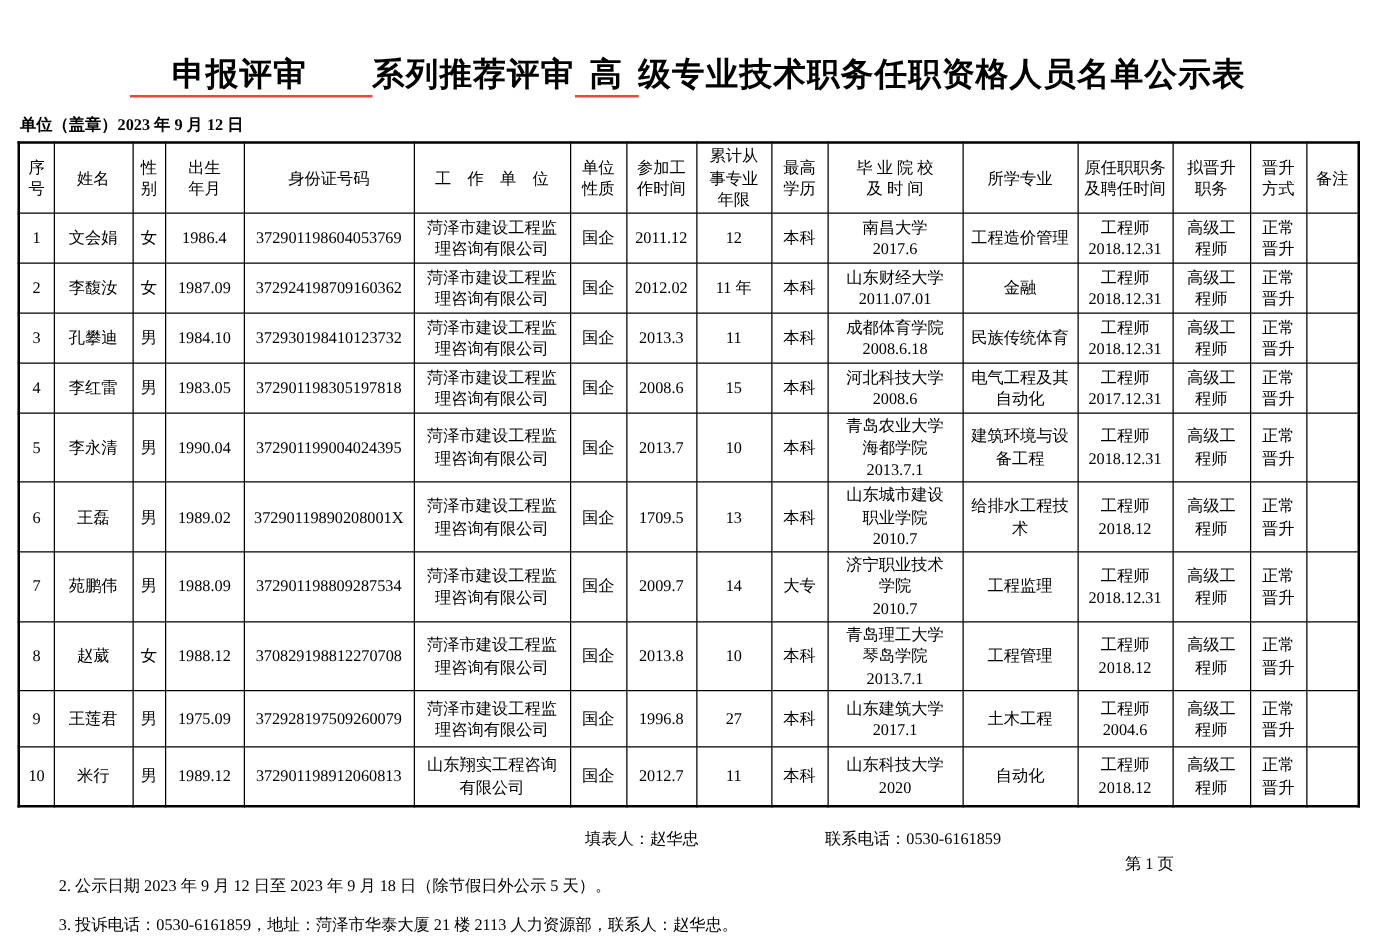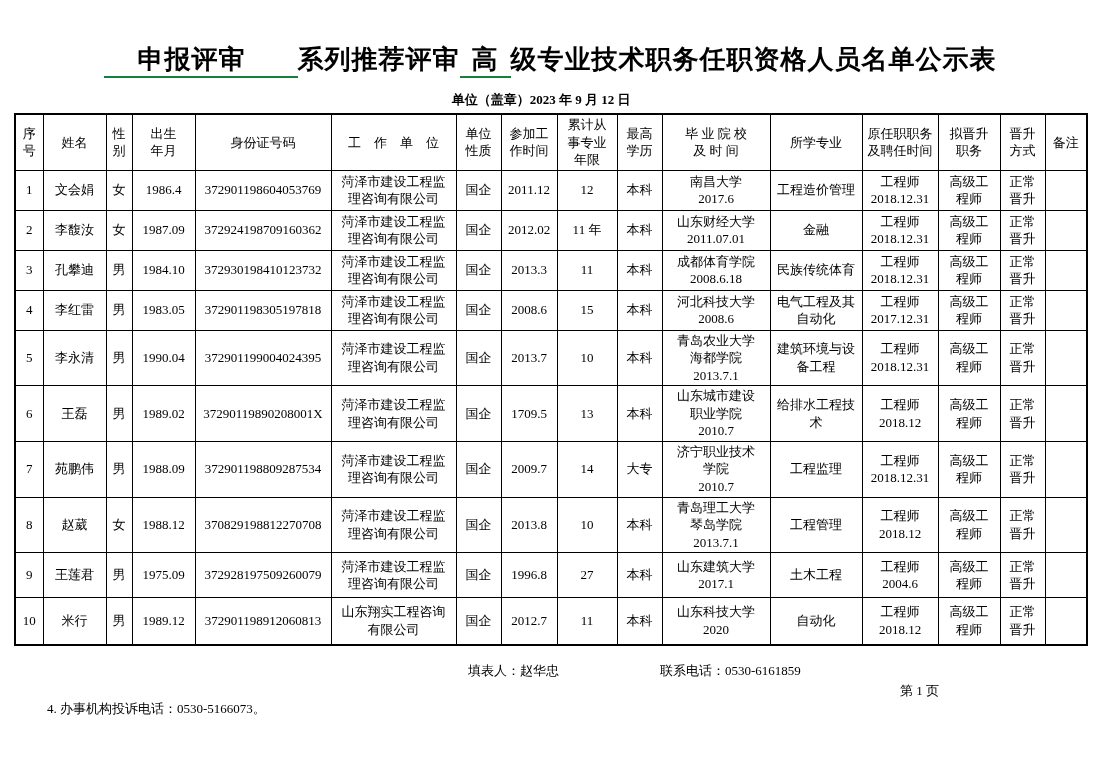--- a/index.html
+++ b/index.html
@@ -15,28 +15,28 @@
 
   
   .title {
     text-align: center;
     font-family: "Liberation Sans", sans-serif;
     font-weight: bold;
     font-size: 26px;
     letter-spacing: 1px;
     white-space: nowrap;
   }
-  .title .u { border-bottom: 2px solid #15803d; padding: 0 4px 2px 4px; }
+  .title .u { border-bottom: 2px solid #ef4444; padding: 0 4px 2px 4px; }
   .title .u.wide-l { padding-left: 34px; padding-right: 52px; }
   .title .u.narrow { padding-left: 12px; padding-right: 12px; }
 
   
   .meta {
-    display: flex; justify-content: center;
-    padding: 14px 18px 4px 0;
+    display: flex; justify-content: flex-start;
+    padding: 14px 18px 4px 16px;
     font-size: 13px; font-weight: bold;
   }
 
   
   table.roster {
     border-collapse: collapse;
     table-layout: fixed;
     margin-left: 14px;
     width: 1072px;
     border: 2px solid #000;
@@ -386,16 +386,18 @@
         </tr>
       </tbody>
   </table>
 
   <div class="footer">
     <div class="note-line1">
       <span class="n-prep">填表人：赵华忠</span>
       <span class="n-contact">联系电话：0530-6161859</span>
       <span class="n-page">第 1 页</span>
     </div>
+    <div class="note">2. 公示日期 2023 年 9 月 12 日至 2023 年 9 月 18 日（除节假日外公示 5 天）。</div>
+    <div class="note">3. 投诉电话：0530-6161859，地址：菏泽市华泰大厦 21 楼 2113 人力资源部，联系人：赵华忠。</div>
     <div class="note">4. 办事机构投诉电话：0530-5166073。</div>
   </div>
 
 </div>
 
 </body></html>

